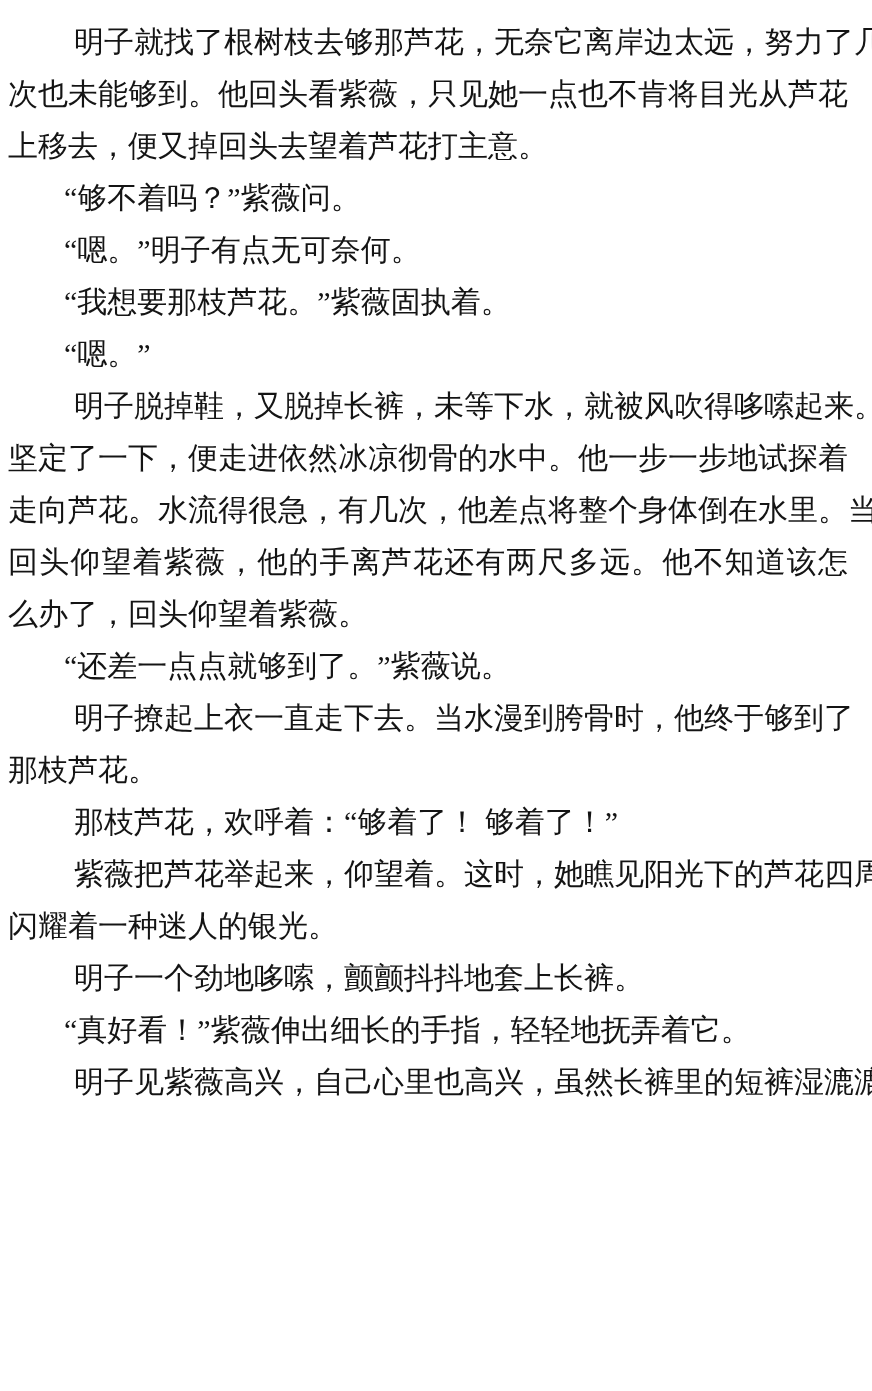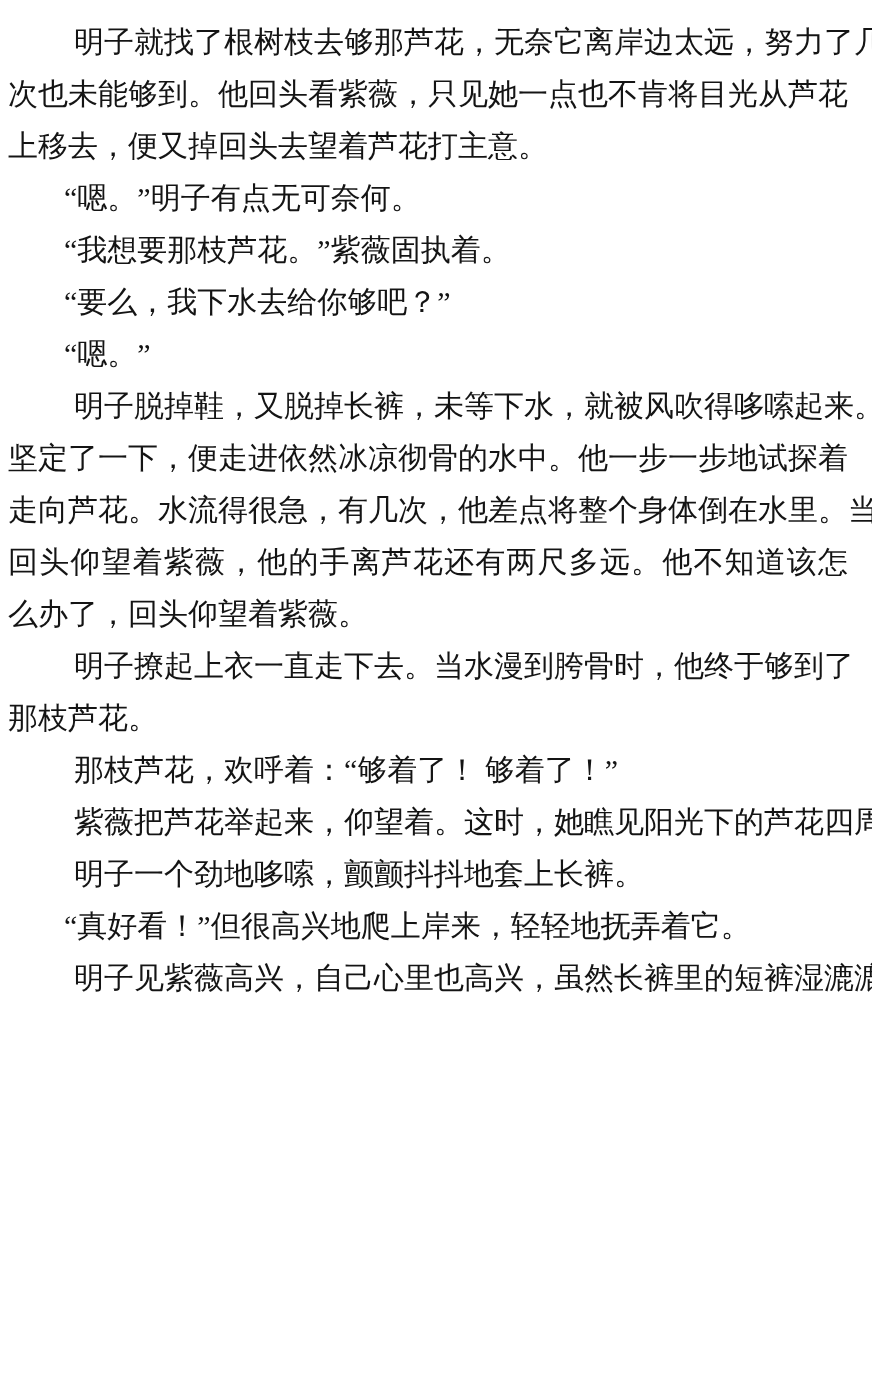--- a/index.html
+++ b/index.html
@@ -72,53 +72,57 @@
 
 <div class="page">
 
   <main class="text-block">
       <p class="para">
         <span class="line first">明子就找了根树枝去够那芦花，无奈它离岸边太远，努力了几</span>
         <span class="line">次也未能够到。他回头看紫薇，只见她一点也不肯将目光从芦花</span>
         <span class="line short">上移去，便又掉回头去望着芦花打主意。</span>
       </p>
       <p class="para dialogue">
+        <span class="line first short">“够不着吗？”紫薇问。</span>
+      </p>
+      <p class="para dialogue">
         <span class="line first short">“嗯。”明子有点无可奈何。</span>
       </p>
       <p class="para dialogue">
         <span class="line first short">“我想要那枝芦花。”紫薇固执着。</span>
-      </p>
-      <p class="para dialogue">
-        <span class="line first short">“要么，我下水去给你够吧？”</span>
       </p>
       <p class="para dialogue">
         <span class="line first short">“嗯。”</span>
       </p>
       <p class="para">
         <span class="line first">明子脱掉鞋，又脱掉长裤，未等下水，就被风吹得哆嗦起来。</span>
         <span class="line">坚定了一下，便走进依然冰凉彻骨的水中。他一步一步地试探着</span>
         <span class="line">走向芦花。水流得很急，有几次，他差点将整个身体倒在水里。当</span>
         <span class="line">回头仰望着紫薇，他的手离芦花还有两尺多远。他不知道该怎</span>
         <span class="line short">么办了，回头仰望着紫薇。</span>
       </p>
+      <p class="para dialogue">
+        <span class="line first short">“还差一点点就够到了。”紫薇说。</span>
+      </p>
       <p class="para">
         <span class="line first">明子撩起上衣一直走下去。当水漫到胯骨时，他终于够到了</span>
         <span class="line short">那枝芦花。</span>
       </p>
       <p class="para">
         <span class="line first short">那枝芦花，欢呼着：“够着了！ 够着了！”</span>
       </p>
       <p class="para">
         <span class="line first">紫薇把芦花举起来，仰望着。这时，她瞧见阳光下的芦花四周</span>
+        <span class="line short">闪耀着一种迷人的银光。</span>
       </p>
       <p class="para">
         <span class="line first short">明子一个劲地哆嗦，颤颤抖抖地套上长裤。</span>
       </p>
       <p class="para dialogue">
-        <span class="line first short">“真好看！”但很高兴地爬上岸来，轻轻地抚弄着它。</span>
+        <span class="line first short">“真好看！”紫薇伸出细长的手指，轻轻地抚弄着它。</span>
       </p>
       <p class="para">
         <span class="line first">明子见紫薇高兴，自己心里也高兴，虽然长裤里的短裤湿漉漉</span>
       </p>
     </main>
 
   <footer class="page-footer">
     <span class="book-title">山羊不吃天堂草</span>
     <span class="footer-separator">|</span>
     <span class="page-number">87</span>

